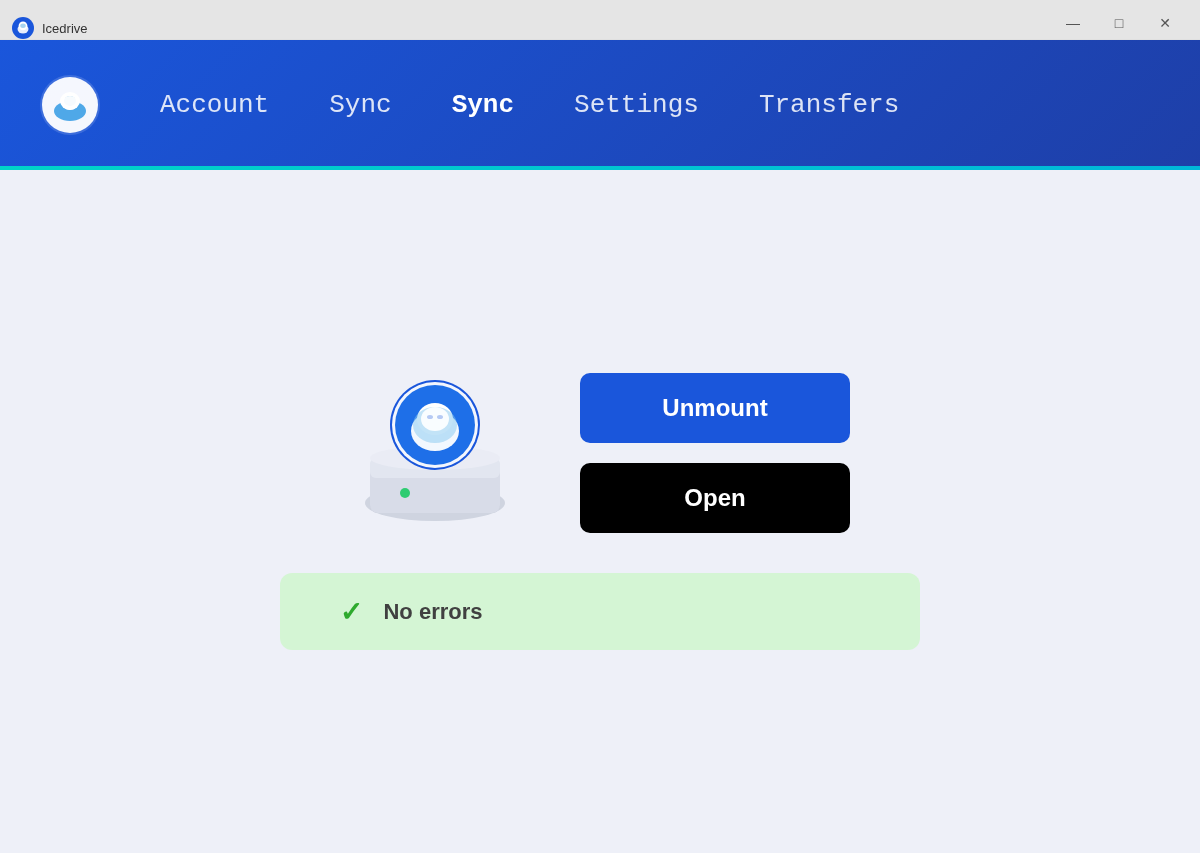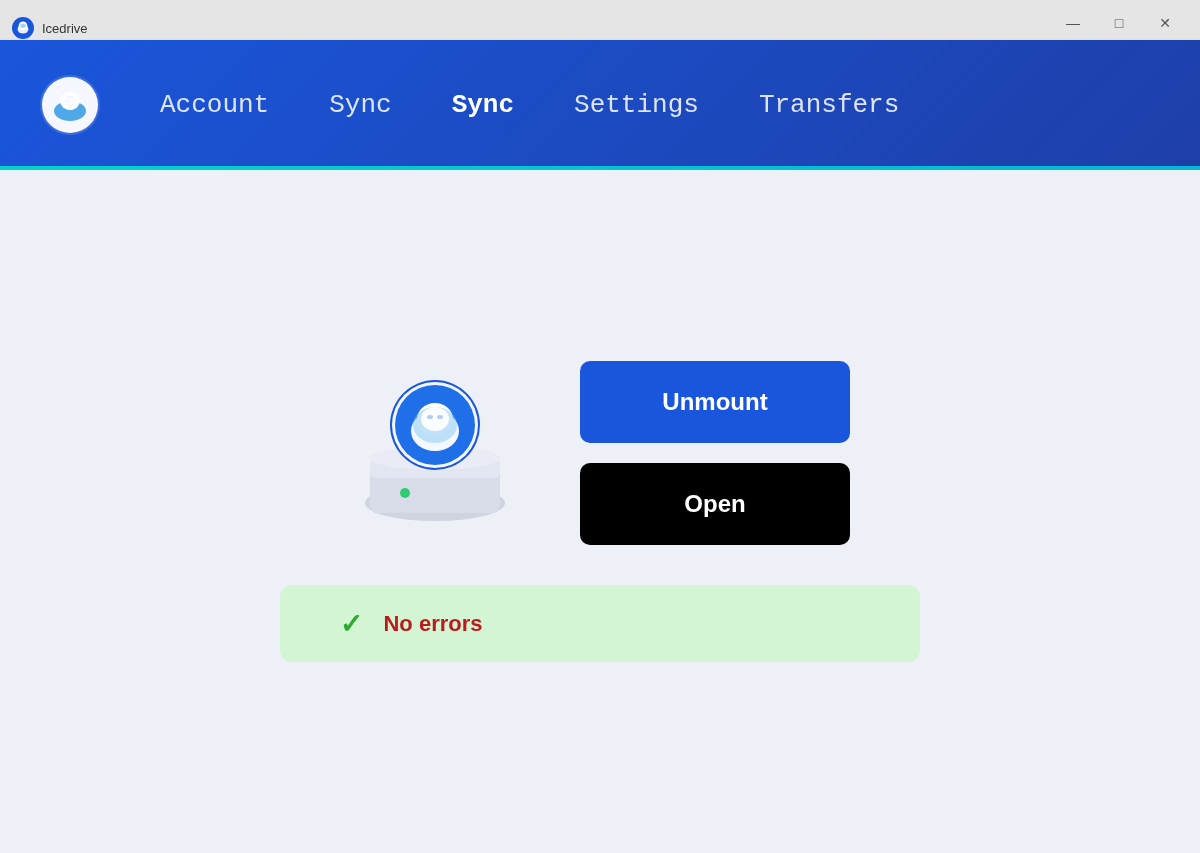--- a/index.html
+++ b/index.html
@@ -127,21 +127,21 @@
     }
 
     
     .btn-group {
       display: flex;
       flex-direction: column;
       gap: 20px;
     }
     .btn {
       width: 270px;
-      height: 82px;
+      height: 70px;
       border: none;
       border-radius: 10px;
       font-size: 24px;
       font-weight: 600;
       color: #fff;
       cursor: pointer;
       display: flex;
       align-items: center;
       justify-content: center;
     }
@@ -163,21 +163,21 @@
       width: 640px;
     }
     .status-check {
       color: #2eaa2e;
       font-size: 28px;
       font-weight: 700;
     }
     .status-text {
       font-size: 22px;
       font-weight: 600;
-      color: #b91c1c;
+      color: #404040;
     }
   </style>
 </head>
 <body>
 
 <div class="titlebar">
   <div class="titlebar-left">
 
     <svg class="titlebar-logo" viewBox="0 0 40 40" xmlns="http://www.w3.org/2000/svg">
       <circle cx="20" cy="20" r="20" fill="#1a56db"></circle>

